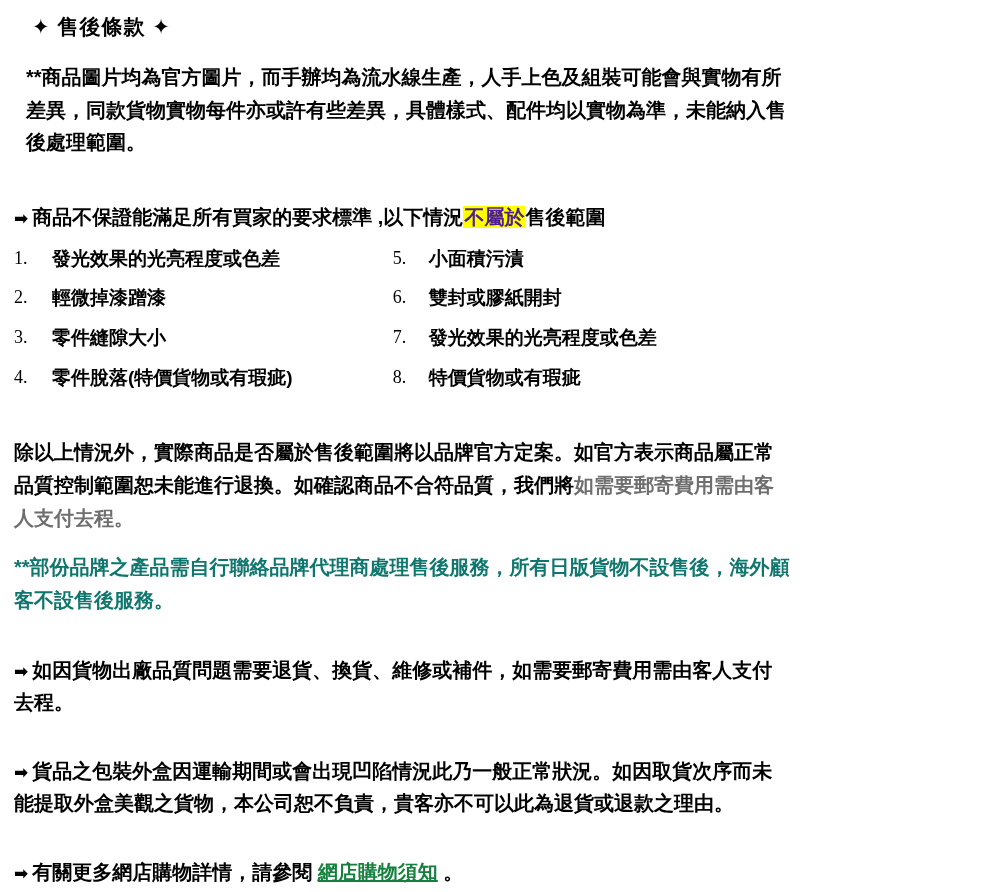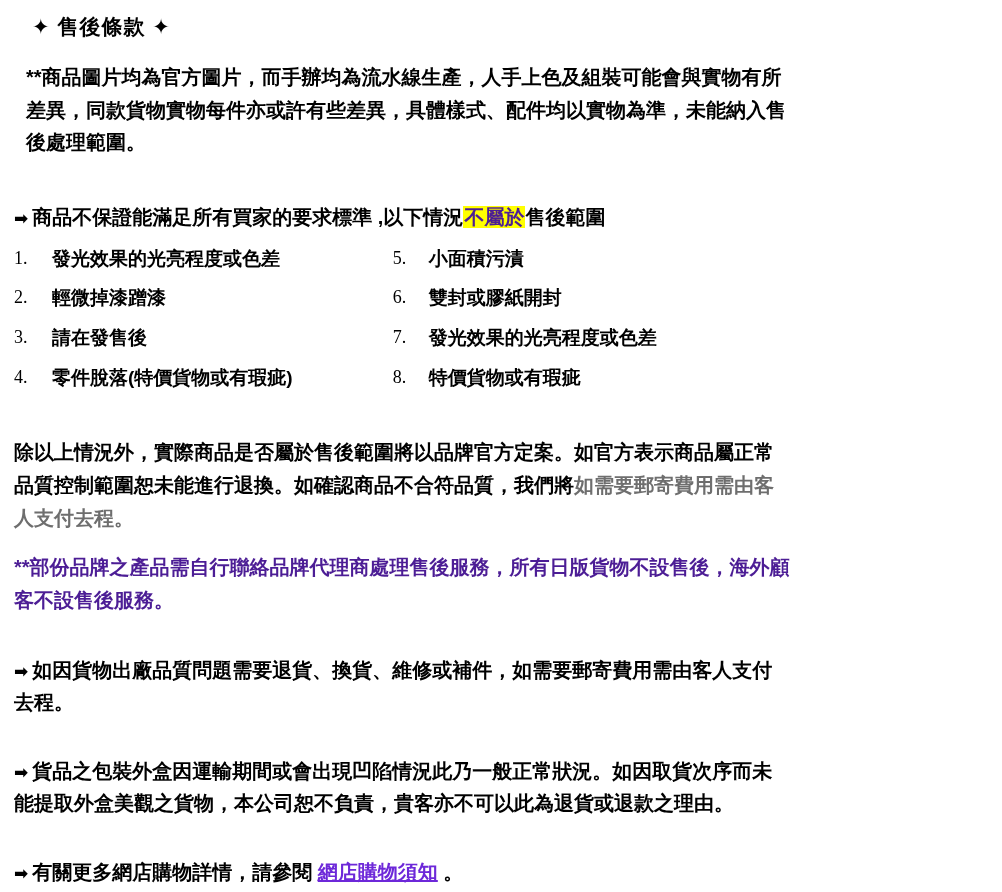--- a/index.html
+++ b/index.html
@@ -80,31 +80,31 @@
     margin-top: 30px;
   }
   .grey {
     color: #6e6e6e;
     font-weight: bold;
   }
   .red-block {
     font-size: 20px;
     line-height: 1.65;
     margin-top: 16px;
-    color: #4c1d95;
+    color: #0f766e;
     font-weight: bold;
   }
   .note {
     font-size: 20px;
     font-weight: bold;
     line-height: 1.6;
     margin-top: 37px;
   }
   a.link {
-    color: #6d28d9;
+    color: #15803d;
     text-decoration: underline;
     font-weight: bold;
   }
 </style>
 </head>
 <body>
 
 <div class="page">
 
   <div class="title">✦ 售後條款 ✦</div>
@@ -122,21 +122,21 @@
       <div class="list-item">
         <span class="li-num">1.</span>
         <span class="li-text">發光效果的光亮程度或色差</span>
       </div>
       <div class="list-item">
         <span class="li-num">2.</span>
         <span class="li-text">輕微掉漆蹭漆</span>
       </div>
       <div class="list-item">
         <span class="li-num">3.</span>
-        <span class="li-text">請在發售後</span>
+        <span class="li-text">零件縫隙大小</span>
       </div>
       <div class="list-item">
         <span class="li-num">4.</span>
         <span class="li-text">零件脫落(特價貨物或有瑕疵)</span>
       </div>
     </div>
     <div class="list-col second">
       <div class="list-item">
         <span class="li-num">5.</span>
         <span class="li-text">小面積污漬</span>

